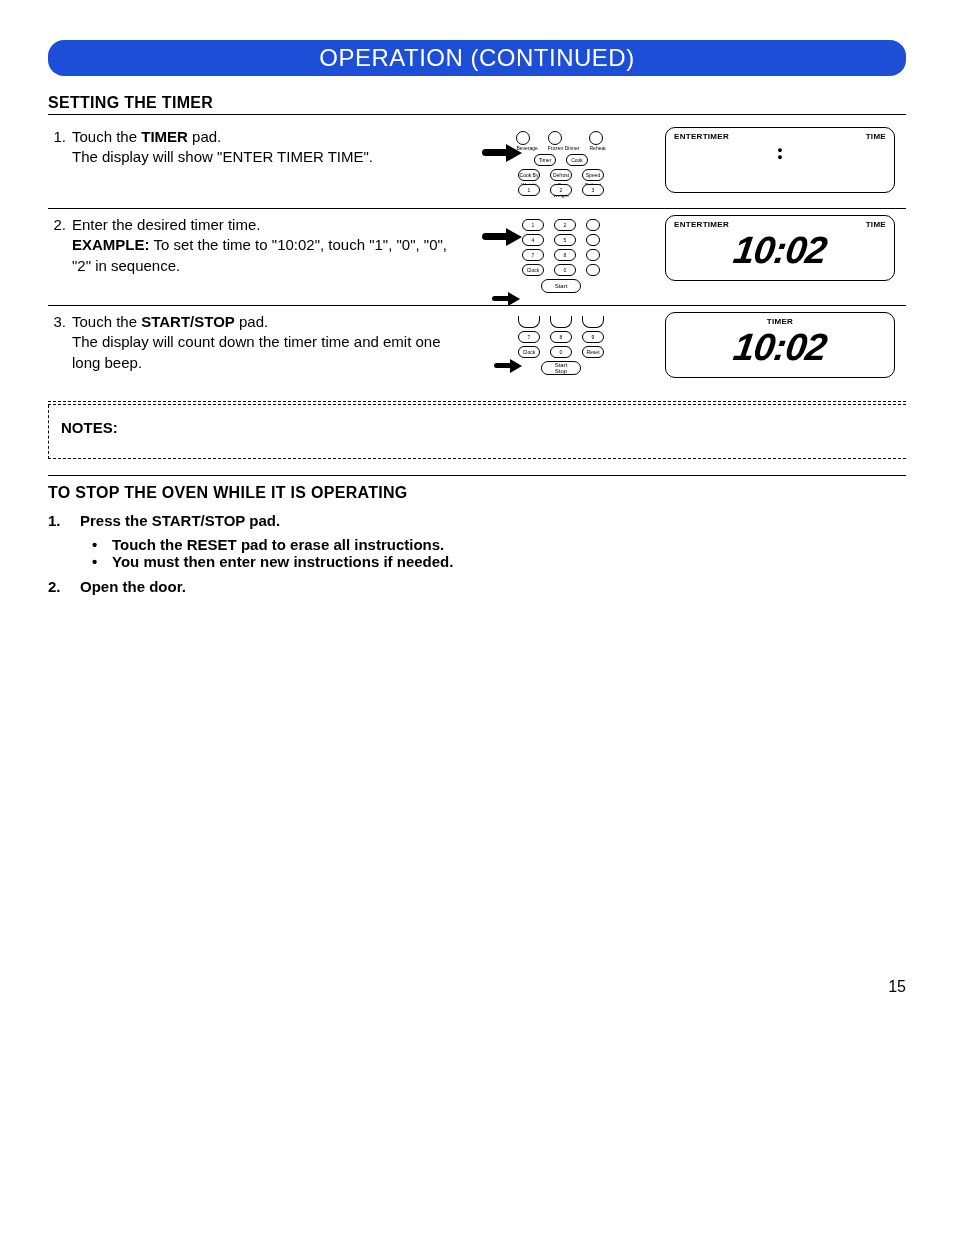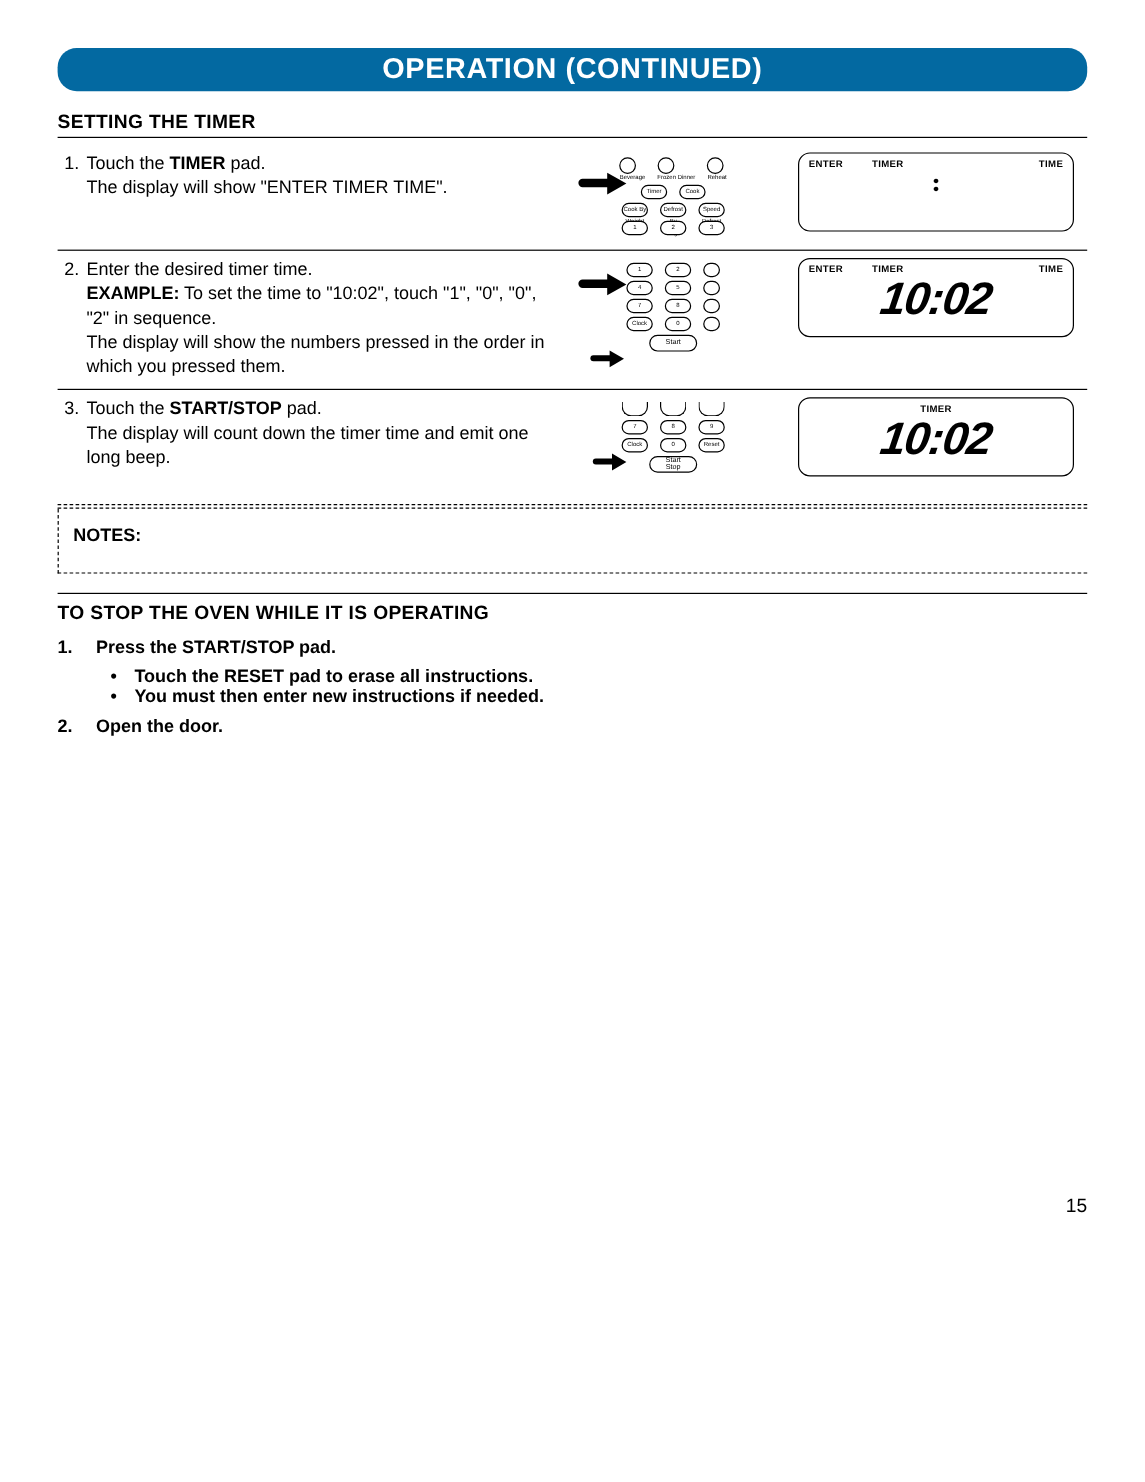--- a/index.html
+++ b/index.html
@@ -5,23 +5,23 @@
   * { box-sizing: border-box; }
   body {
     font-family: Arial, Helvetica, sans-serif;
     font-size: 15px;
     color: #000;
     margin: 0;
     padding: 40px 48px 30px 48px;
     width: 954px;
   }
   .banner {
-    background: #0369a1;
+    background: #1d4ed8;
     color: #fff;
-    font-weight: bold;
+    font-weight: normal;
     font-size: 24px;
     text-align: center;
     padding: 4px 0;
     letter-spacing: 0.5px;
     border-radius: 16px;
   }
   .section-title {
     font-weight: bold;
     font-size: 16px;
     margin-top: 18px;
@@ -108,21 +108,21 @@
   .lcd {
     width: 230px; height: 66px;
     border:1.5px solid #000; border-radius:10px;
     padding: 4px 8px 2px 8px;
     position:relative;
   }
   .lcd-top {
     display:flex; justify-content:space-between;
     font-size:8px; font-weight:bold; letter-spacing:0.3px;
   }
-  .lcd-top-left { display:flex; gap:24px; }
+  .lcd-top-left { display:flex; gap:0; }
   .lcd-big {
     font-family: "Arial Black", Arial, sans-serif;
     font-size: 38px; font-weight:900; font-style:italic;
     text-align:center; letter-spacing:-1px;
     line-height:1; margin-top:2px;
     transform: skewX(-8deg);
   }
   .lcd-dots { text-align:center; font-size:9px; line-height:7px; margin-top:6px;}
   .lcd-dots span{ display:block; }
 
@@ -222,21 +222,20 @@
       </div>
     </div>
   </div>
 
   <div class="step-row">
     <div class="step-text">
       <div class="step-num">2.</div>
       <div class="step-body">
         <span>Enter the desired timer time.</span><br>
         <span class="bold">EXAMPLE:</span><span> To set the time to "10:02", touch "1", "0", "0", "2" in sequence.</span><br>
-        <span>The display will show the numbers pressed in the order in which you pressed them.</span>
       </div>
     </div>
     <div class="keypad-col">
       <div class="keypad">
         <div class="arrow" style="top:14px;"></div>
         <div class="arrow small" style="top:76px; left:-4px;"></div>
         <div class="kp-grid">
           <div class="kp-row">
             <div class="kp-o">1</div>
             <div class="kp-o">2</div>

